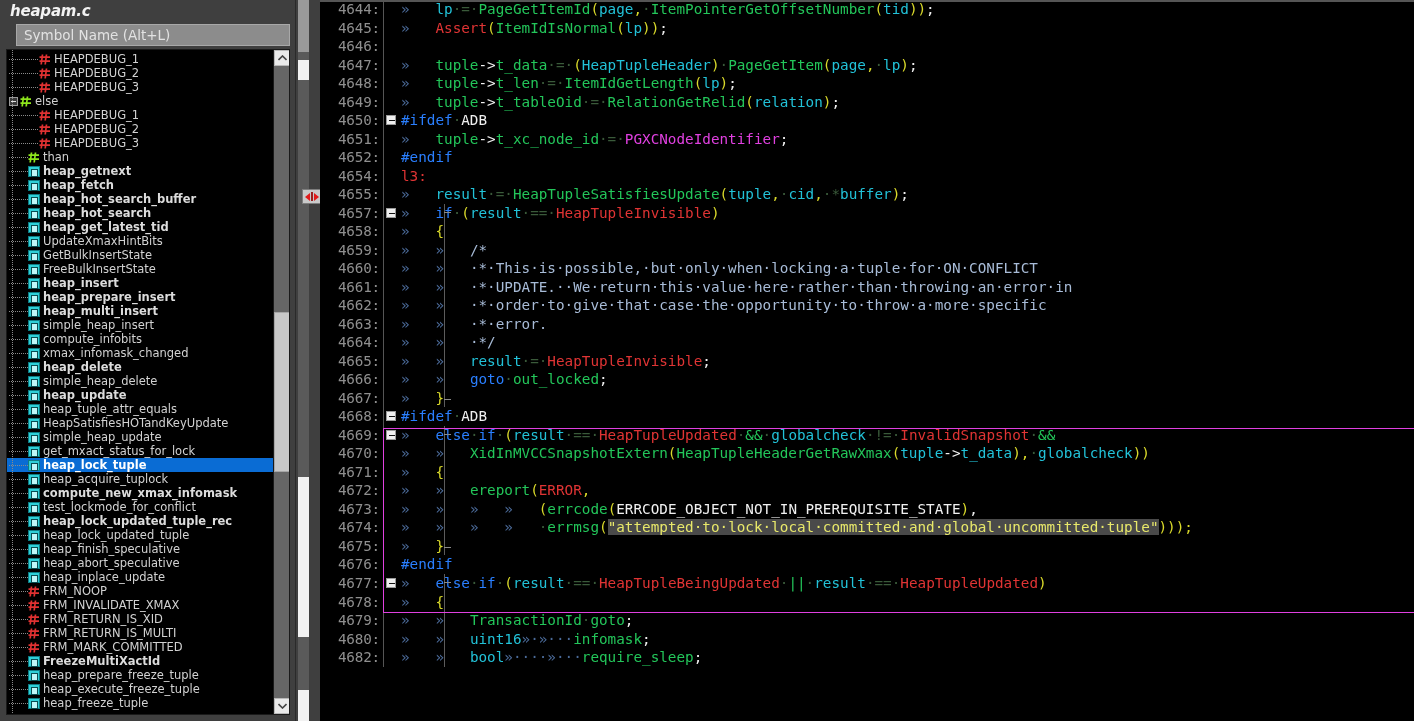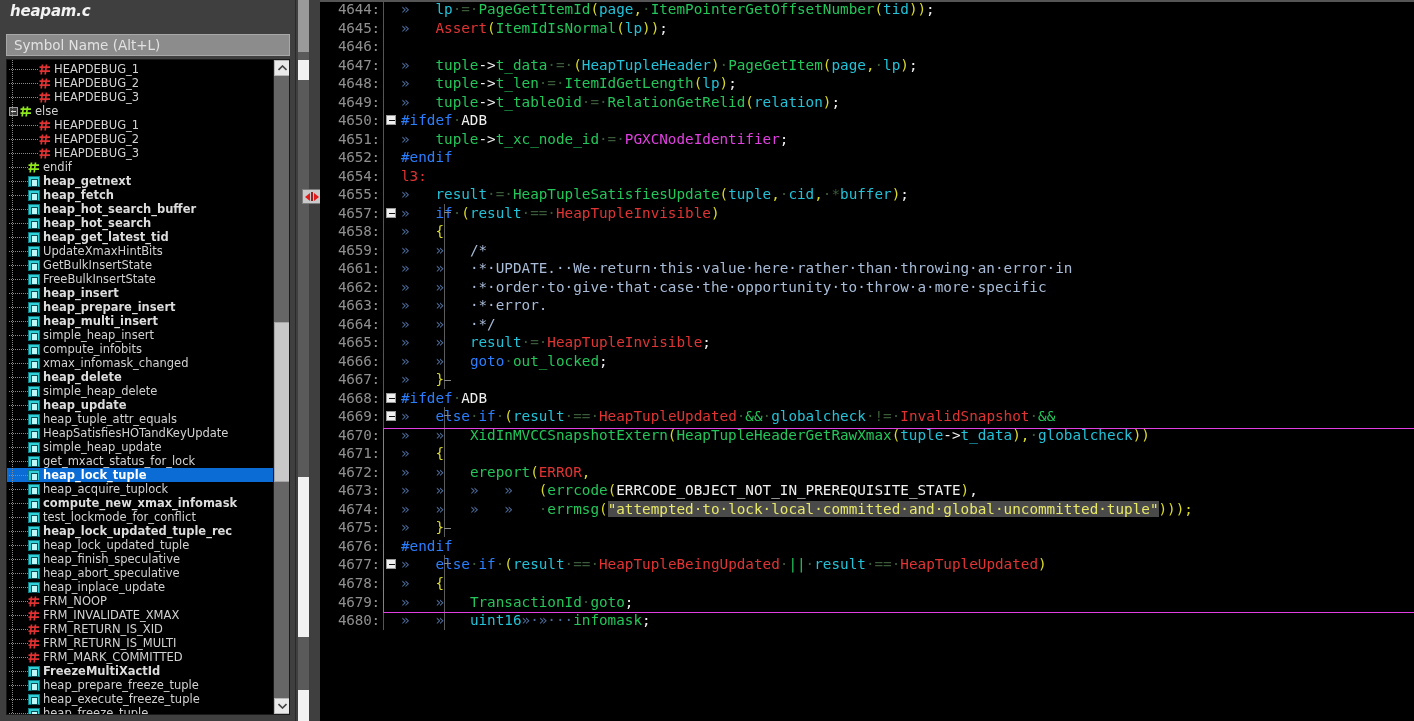--- a/index.html
+++ b/index.html
@@ -20,34 +20,34 @@
   
   #sidebar {
     width: 296px; height: 721px;
     background: #3f3f3f;
     display: flex; flex-direction: column;
     position: relative;
     flex: 0 0 296px;
     border-right: 1px solid #2a2a2a;
   }
   #sidebar-title {
-    height: 33px;
+    height: 23px;
     line-height: 23px;
     padding-left: 10px;
     color: #f2f2f2;
     font-style: italic;
     font-weight: bold;
     font-size: 15px;
     font-family: "DejaVu Sans", sans-serif;
     background: #3f3f3f;
     letter-spacing: -0.2px;
     user-select: none;
   }
   #symbol-box {
-    margin: 1px 5px 3px 6px;
+    margin: 1px 5px 3px 16px;
     height: 22px;
     background: #8c8c8c;
     border: 1px solid #a8a8a8;
     display: flex;
     align-items: center;
   }
   #symbol-input {
     width: 100%;
     height: 100%;
     background: transparent;
@@ -398,21 +398,21 @@
             <span class="tlabel">HEAPDEBUG_3</span>
           </div>
           <div class="tnode">
             <span class="dots" style="flex: 0 0 19px; height: 14px;"></span>
             <span class="icon-hash">
               <svg width="12" height="11" viewBox="0 0 12 11">
                 <path d="M3.5 0.5 L2.2 10.5 M7.5 0.5 L6.2 10.5" stroke="#8ee61c" stroke-width="1.7"></path>
                 <path d="M0.5 3.2 L11 3.2 M0.5 7.2 L11 7.2" stroke="#8ee61c" stroke-width="1.7"></path>
               </svg>
             </span>
-            <span class="tlabel">endif</span>
+            <span class="tlabel">than</span>
           </div>
           <div class="tnode">
             <span class="dots" style="flex: 0 0 19px; height: 14px;"></span>
             <span class="icon-func"></span>
             <span class="tlabel bold">heap_getnext</span>
           </div>
           <div class="tnode">
             <span class="dots" style="flex: 0 0 19px; height: 14px;"></span>
             <span class="icon-func"></span>
             <span class="tlabel bold">heap_fetch</span>
@@ -669,37 +669,39 @@
         <div class="cline"><span class="gutter">4648:</span><span class="foldcol"></span><span class="codetext"><span class="tab">»</span>&nbsp;&nbsp;&nbsp;<span class="id">tuple</span><span class="w">-&gt;</span><span class="id">t_len</span><span class="dot">·=·</span><span class="id">ItemIdGetLength</span><span class="op">(</span><span class="ty">lp</span><span class="op">)</span><span class="w">;</span></span></div>
         <div class="cline"><span class="gutter">4649:</span><span class="foldcol"></span><span class="codetext"><span class="tab">»</span>&nbsp;&nbsp;&nbsp;<span class="id">tuple</span><span class="w">-&gt;</span><span class="id">t_tableOid</span><span class="dot">·=·</span><span class="id">RelationGetRelid</span><span class="op">(</span><span class="ty">relation</span><span class="op">)</span><span class="w">;</span></span></div>
         <div class="cline"><span class="gutter">4650:</span><span class="foldcol"><span class="fold-box"></span></span><span class="codetext"><span class="pp">#ifdef</span><span class="dot">·</span><span class="w">ADB</span></span></div>
         <div class="cline"><span class="gutter">4651:</span><span class="foldcol"></span><span class="codetext"><span class="tab">»</span>&nbsp;&nbsp;&nbsp;<span class="id">tuple</span><span class="w">-&gt;</span><span class="id">t_xc_node_id</span><span class="dot">·=·</span><span class="mg">PGXCNodeIdentifier</span><span class="w">;</span></span></div>
         <div class="cline"><span class="gutter">4652:</span><span class="foldcol"></span><span class="codetext"><span class="pp">#endif</span></span></div>
         <div class="cline"><span class="gutter">4654:</span><span class="foldcol"></span><span class="codetext"><span class="c1">l3:</span></span></div>
         <div class="cline"><span class="gutter">4655:</span><span class="foldcol"></span><span class="codetext"><span class="tab">»</span>&nbsp;&nbsp;&nbsp;<span class="ty">result</span><span class="dot">·=·</span><span class="id">HeapTupleSatisfiesUpdate</span><span class="op">(</span><span class="ty">tuple</span><span class="op">,</span><span class="dot">·</span><span class="ty">cid</span><span class="op">,</span><span class="dot">·*</span><span class="ty">buffer</span><span class="op">)</span><span class="w">;</span></span></div>
         <div class="cline"><span class="gutter">4657:</span><span class="foldcol"><span class="fold-box"></span></span><span class="codetext"><span class="tab">»</span>&nbsp;&nbsp;&nbsp;<span class="k">if</span><span class="dot">·</span><span class="op">(</span><span class="ty">result</span><span class="dot">·==·</span><span class="c1">HeapTupleInvisible</span><span class="op">)</span><span class="guide-v" style="left: 45px;"></span><span style="position: absolute; left: 45px; top: 8px; width: 7px; height: 1px; background: rgb(138, 138, 138);"></span></span></div>
         <div class="cline"><span class="gutter">4658:</span><span class="foldcol"></span><span class="codetext"><span class="tab">»</span>&nbsp;&nbsp;&nbsp;<span class="op">{</span><span class="guide-v" style="left: 45px;"></span></span></div>
         <div class="cline"><span class="gutter">4659:</span><span class="foldcol"></span><span class="codetext"><span class="tab">»</span>&nbsp;&nbsp;&nbsp;<span class="tab">»</span>&nbsp;&nbsp;&nbsp;<span class="cm">/*</span><span class="guide-v" style="left: 45px;"></span></span></div>
+        <div class="cline"><span class="gutter">4660:</span><span class="foldcol"></span><span class="codetext"><span class="tab">»</span>&nbsp;&nbsp;&nbsp;<span class="tab">»</span>&nbsp;&nbsp;&nbsp;<span class="cm">·*·This·is·possible,·but·only·when·locking·a·tuple·for·ON·CONFLICT</span><span class="guide-v" style="left: 45px;"></span></span></div>
         <div class="cline"><span class="gutter">4661:</span><span class="foldcol"></span><span class="codetext"><span class="tab">»</span>&nbsp;&nbsp;&nbsp;<span class="tab">»</span>&nbsp;&nbsp;&nbsp;<span class="cm">·*·UPDATE.··We·return·this·value·here·rather·than·throwing·an·error·in</span><span class="guide-v" style="left: 45px;"></span></span></div>
         <div class="cline"><span class="gutter">4662:</span><span class="foldcol"></span><span class="codetext"><span class="tab">»</span>&nbsp;&nbsp;&nbsp;<span class="tab">»</span>&nbsp;&nbsp;&nbsp;<span class="cm">·*·order·to·give·that·case·the·opportunity·to·throw·a·more·specific</span><span class="guide-v" style="left: 45px;"></span></span></div>
         <div class="cline"><span class="gutter">4663:</span><span class="foldcol"></span><span class="codetext"><span class="tab">»</span>&nbsp;&nbsp;&nbsp;<span class="tab">»</span>&nbsp;&nbsp;&nbsp;<span class="cm">·*·error.</span><span class="guide-v" style="left: 45px;"></span></span></div>
         <div class="cline"><span class="gutter">4664:</span><span class="foldcol"></span><span class="codetext"><span class="tab">»</span>&nbsp;&nbsp;&nbsp;<span class="tab">»</span>&nbsp;&nbsp;&nbsp;<span class="cm">·*/</span><span class="guide-v" style="left: 45px;"></span></span></div>
         <div class="cline"><span class="gutter">4665:</span><span class="foldcol"></span><span class="codetext"><span class="tab">»</span>&nbsp;&nbsp;&nbsp;<span class="tab">»</span>&nbsp;&nbsp;&nbsp;<span class="ty">result</span><span class="dot">·=·</span><span class="c1">HeapTupleInvisible</span><span class="w">;</span><span class="guide-v" style="left: 45px;"></span></span></div>
         <div class="cline"><span class="gutter">4666:</span><span class="foldcol"></span><span class="codetext"><span class="tab">»</span>&nbsp;&nbsp;&nbsp;<span class="tab">»</span>&nbsp;&nbsp;&nbsp;<span class="k">goto</span><span class="dot">·</span><span class="id">out_locked</span><span class="w">;</span><span class="guide-v" style="left: 45px;"></span></span></div>
         <div class="cline"><span class="gutter">4667:</span><span class="foldcol"></span><span class="codetext"><span class="tab">»</span>&nbsp;&nbsp;&nbsp;<span class="op">}</span><span class="guide-v" style="left: 45px;"></span><span style="position: absolute; left: 45px; top: 10px; width: 7px; height: 1px; background: rgb(138, 138, 138);"></span></span></div>
         <div class="cline"><span class="gutter">4668:</span><span class="foldcol"><span class="fold-box"></span></span><span class="codetext"><span class="pp">#ifdef</span><span class="dot">·</span><span class="w">ADB</span></span></div>
         <div class="cline"><span class="gutter">4669:</span><span class="foldcol"><span class="fold-box"></span></span><span class="codetext"><span class="tab">»</span>&nbsp;&nbsp;&nbsp;<span class="k">else</span><span class="dot">·</span><span class="k">if</span><span class="dot">·</span><span class="op">(</span><span class="ty">result</span><span class="dot">·==·</span><span class="c1">HeapTupleUpdated</span><span class="dot">·</span><span class="gr">&amp;&amp;</span><span class="dot">·</span><span class="ty">globalcheck</span><span class="dot">·!=·</span><span class="c1">InvalidSnapshot</span><span class="dot">·</span><span class="gr">&amp;&amp;</span><span class="guide-v" style="left: 45px;"></span><span style="position: absolute; left: 45px; top: 8px; width: 7px; height: 1px; background: rgb(138, 138, 138);"></span></span></div>
         <div class="cline"><span class="gutter">4670:</span><span class="foldcol"></span><span class="codetext"><span class="tab">»</span>&nbsp;&nbsp;&nbsp;<span class="tab">»</span>&nbsp;&nbsp;&nbsp;<span class="id">XidInMVCCSnapshotExtern</span><span class="op">(</span><span class="id">HeapTupleHeaderGetRawXmax</span><span class="op">(</span><span class="ty">tuple</span><span class="w">-&gt;</span><span class="ty">t_data</span><span class="op">)</span><span class="op">,</span><span class="dot">·</span><span class="ty">globalcheck</span><span class="op">))</span><span class="guide-v" style="left: 45px;"></span></span></div>
         <div class="cline"><span class="gutter">4671:</span><span class="foldcol"></span><span class="codetext"><span class="tab">»</span>&nbsp;&nbsp;&nbsp;<span class="op">{</span><span class="guide-v" style="left: 45px;"></span></span></div>
         <div class="cline"><span class="gutter">4672:</span><span class="foldcol"></span><span class="codetext"><span class="tab">»</span>&nbsp;&nbsp;&nbsp;<span class="tab">»</span>&nbsp;&nbsp;&nbsp;<span class="id">ereport</span><span class="op">(</span><span class="c1">ERROR</span><span class="op">,</span><span class="guide-v" style="left: 45px;"></span></span></div>
         <div class="cline"><span class="gutter">4673:</span><span class="foldcol"></span><span class="codetext"><span class="tab">»</span>&nbsp;&nbsp;&nbsp;<span class="tab">»</span>&nbsp;&nbsp;&nbsp;<span class="tab">»</span>&nbsp;&nbsp;&nbsp;<span class="tab">»</span>&nbsp;&nbsp;&nbsp;<span class="op">(</span><span class="id">errcode</span><span class="op">(</span><span class="w">ERRCODE_OBJECT_NOT_IN_PREREQUISITE_STATE</span><span class="op">)</span><span class="w">,</span><span class="guide-v" style="left: 45px;"></span></span></div>
         <div class="cline"><span class="gutter">4674:</span><span class="foldcol"></span><span class="codetext"><span class="tab">»</span>&nbsp;&nbsp;&nbsp;<span class="tab">»</span>&nbsp;&nbsp;&nbsp;<span class="tab">»</span>&nbsp;&nbsp;&nbsp;<span class="tab">»</span>&nbsp;&nbsp;&nbsp;<span class="dot">·</span><span class="id">errmsg</span><span class="op">(</span><span class="str hl">"attempted·to·lock·local·committed·and·global·uncommitted·tuple"</span><span class="op">)));</span><span class="guide-v" style="left: 45px;"></span></span></div>
         <div class="cline"><span class="gutter">4675:</span><span class="foldcol"></span><span class="codetext"><span class="tab">»</span>&nbsp;&nbsp;&nbsp;<span class="op">}</span><span class="guide-v" style="left: 45px;"></span><span style="position: absolute; left: 45px; top: 10px; width: 7px; height: 1px; background: rgb(138, 138, 138);"></span></span></div>
         <div class="cline"><span class="gutter">4676:</span><span class="foldcol"></span><span class="codetext"><span class="pp">#endif</span></span></div>
         <div class="cline"><span class="gutter">4677:</span><span class="foldcol"><span class="fold-box"></span></span><span class="codetext"><span class="tab">»</span>&nbsp;&nbsp;&nbsp;<span class="k">else</span><span class="dot">·</span><span class="k">if</span><span class="dot">·</span><span class="op">(</span><span class="ty">result</span><span class="dot">·==·</span><span class="c1">HeapTupleBeingUpdated</span><span class="dot">·</span><span class="gr">||</span><span class="dot">·</span><span class="ty">result</span><span class="dot">·==·</span><span class="c1">HeapTupleUpdated</span><span class="op">)</span><span class="guide-v" style="left: 45px;"></span><span style="position: absolute; left: 45px; top: 8px; width: 7px; height: 1px; background: rgb(138, 138, 138);"></span></span></div>
         <div class="cline"><span class="gutter">4678:</span><span class="foldcol"></span><span class="codetext"><span class="tab">»</span>&nbsp;&nbsp;&nbsp;<span class="op">{</span><span class="guide-v" style="left: 45px;"></span></span></div>
         <div class="cline"><span class="gutter">4679:</span><span class="foldcol"></span><span class="codetext"><span class="tab">»</span>&nbsp;&nbsp;&nbsp;<span class="tab">»</span>&nbsp;&nbsp;&nbsp;<span class="id">TransactionId</span><span class="dot">·</span><span class="id">goto</span><span class="w">;</span><span class="guide-v" style="left: 45px;"></span></span></div>
         <div class="cline"><span class="gutter">4680:</span><span class="foldcol"></span><span class="codetext"><span class="tab">»</span>&nbsp;&nbsp;&nbsp;<span class="tab">»</span>&nbsp;&nbsp;&nbsp;<span class="ty">uint16</span><span class="tab">»·»···</span><span class="id">infomask</span><span class="w">;</span><span class="guide-v" style="left: 45px;"></span></span></div>
+        <div class="cline"><span class="gutter">4682:</span><span class="foldcol"></span><span class="codetext"><span class="tab">»</span>&nbsp;&nbsp;&nbsp;<span class="tab">»</span>&nbsp;&nbsp;&nbsp;<span class="ty">bool</span><span class="tab">»····»···</span><span class="id">require_sleep</span><span class="w">;</span><span class="guide-v" style="left: 45px;"></span></span></div>
       </div>
     <div id="hl-box" style="left: 63px; top: 427.96px; height: 185.2px; width: 1193px; border-color: rgb(224, 64, 224);"></div>
   </div>
 
 </div>
 
 </body></html>

